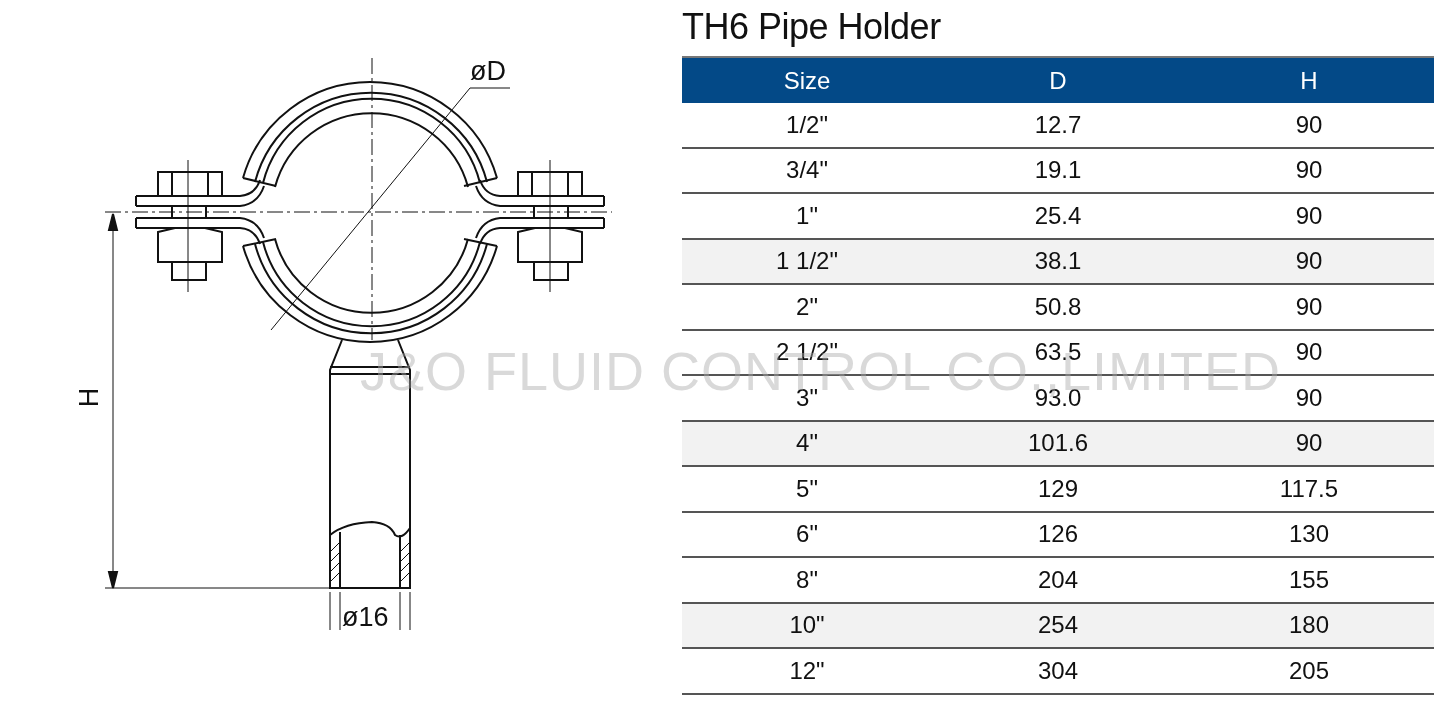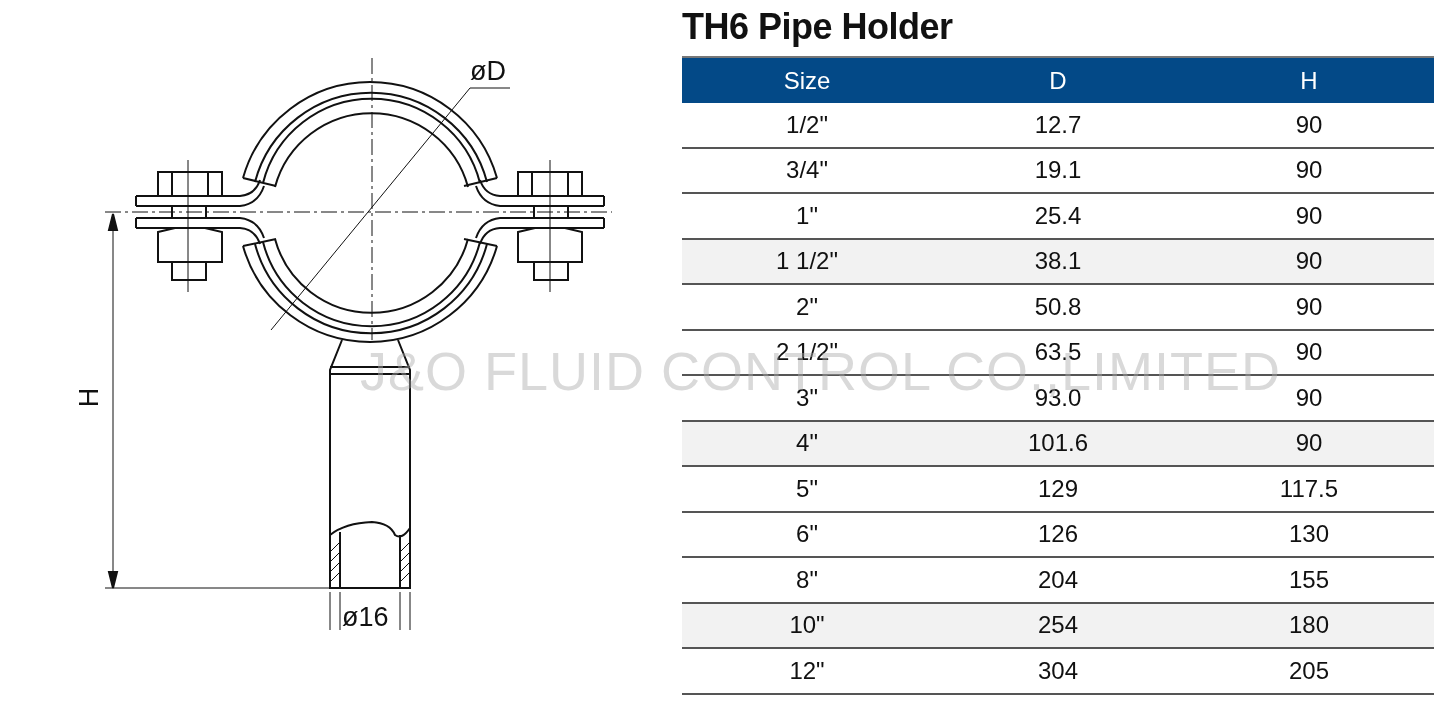--- a/index.html
+++ b/index.html
@@ -1,18 +1,18 @@
 <!DOCTYPE html>
 <html><head>
 <meta charset="utf-8">
 <style>
   html, body { margin:0; padding:0; background:#ffffff; }
   body { width:1440px; height:705px; position:relative; overflow:hidden; font-family:"Liberation Sans", sans-serif; }
   .drawing { position:absolute; left:0; top:0; width:680px; height:512px; }
-  .title { position:absolute; left:682px; top:6px; font-size:36px; color:#111; letter-spacing:-0.5px;font-weight:bold; }
+  .title { position:absolute; left:682px; top:6px; font-size:36px; color:#111; letter-spacing:-0.5px; }
   .spec-table { position:absolute; left:682px; top:56px; width:752px; border-collapse:collapse; }
   .spec-table th { background:#034987; color:#fff; font-weight:normal; font-size:24px; height:45px; padding:0; border-top:2px solid #777; }
   .spec-table td { font-size:24px; color:#111; text-align:center; height:43.5px; padding:0; border-bottom:2px solid #555; }
   .spec-table tr.shaded td { background:#f2f2f2; }
   .spec-table th:nth-child(1), .spec-table td:nth-child(1) { width:250px; }
   .spec-table th:nth-child(2), .spec-table td:nth-child(2) { width:252px; }
   .watermark { position:absolute; left:360px; top:340px; font-size:54px; font-weight:normal; color:rgba(170,170,170,0.45); letter-spacing:1px; white-space:nowrap; pointer-events:none; }
   .dim-label { position:absolute; font-size:27px; color:#111; }
 </style>
 </head>

